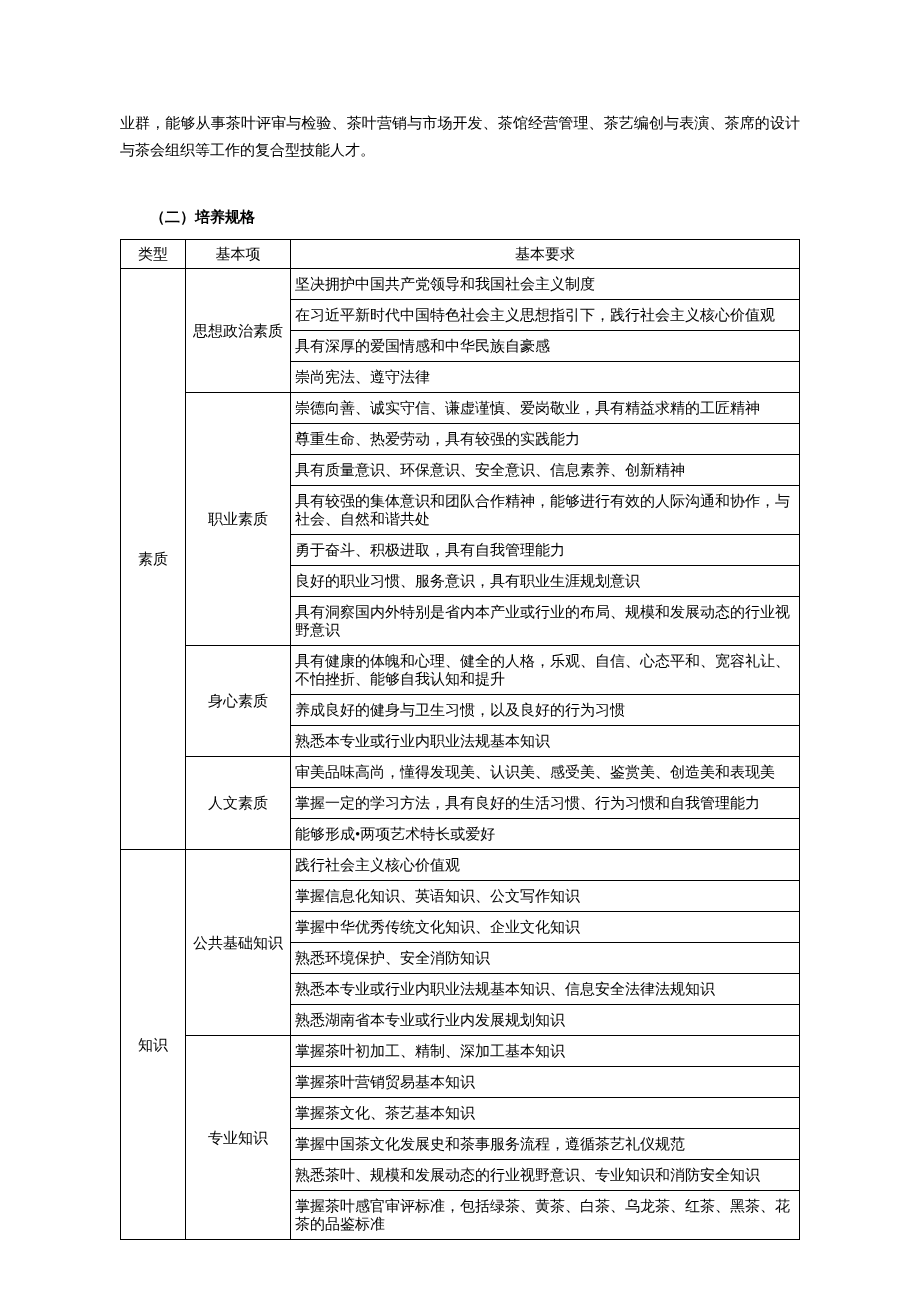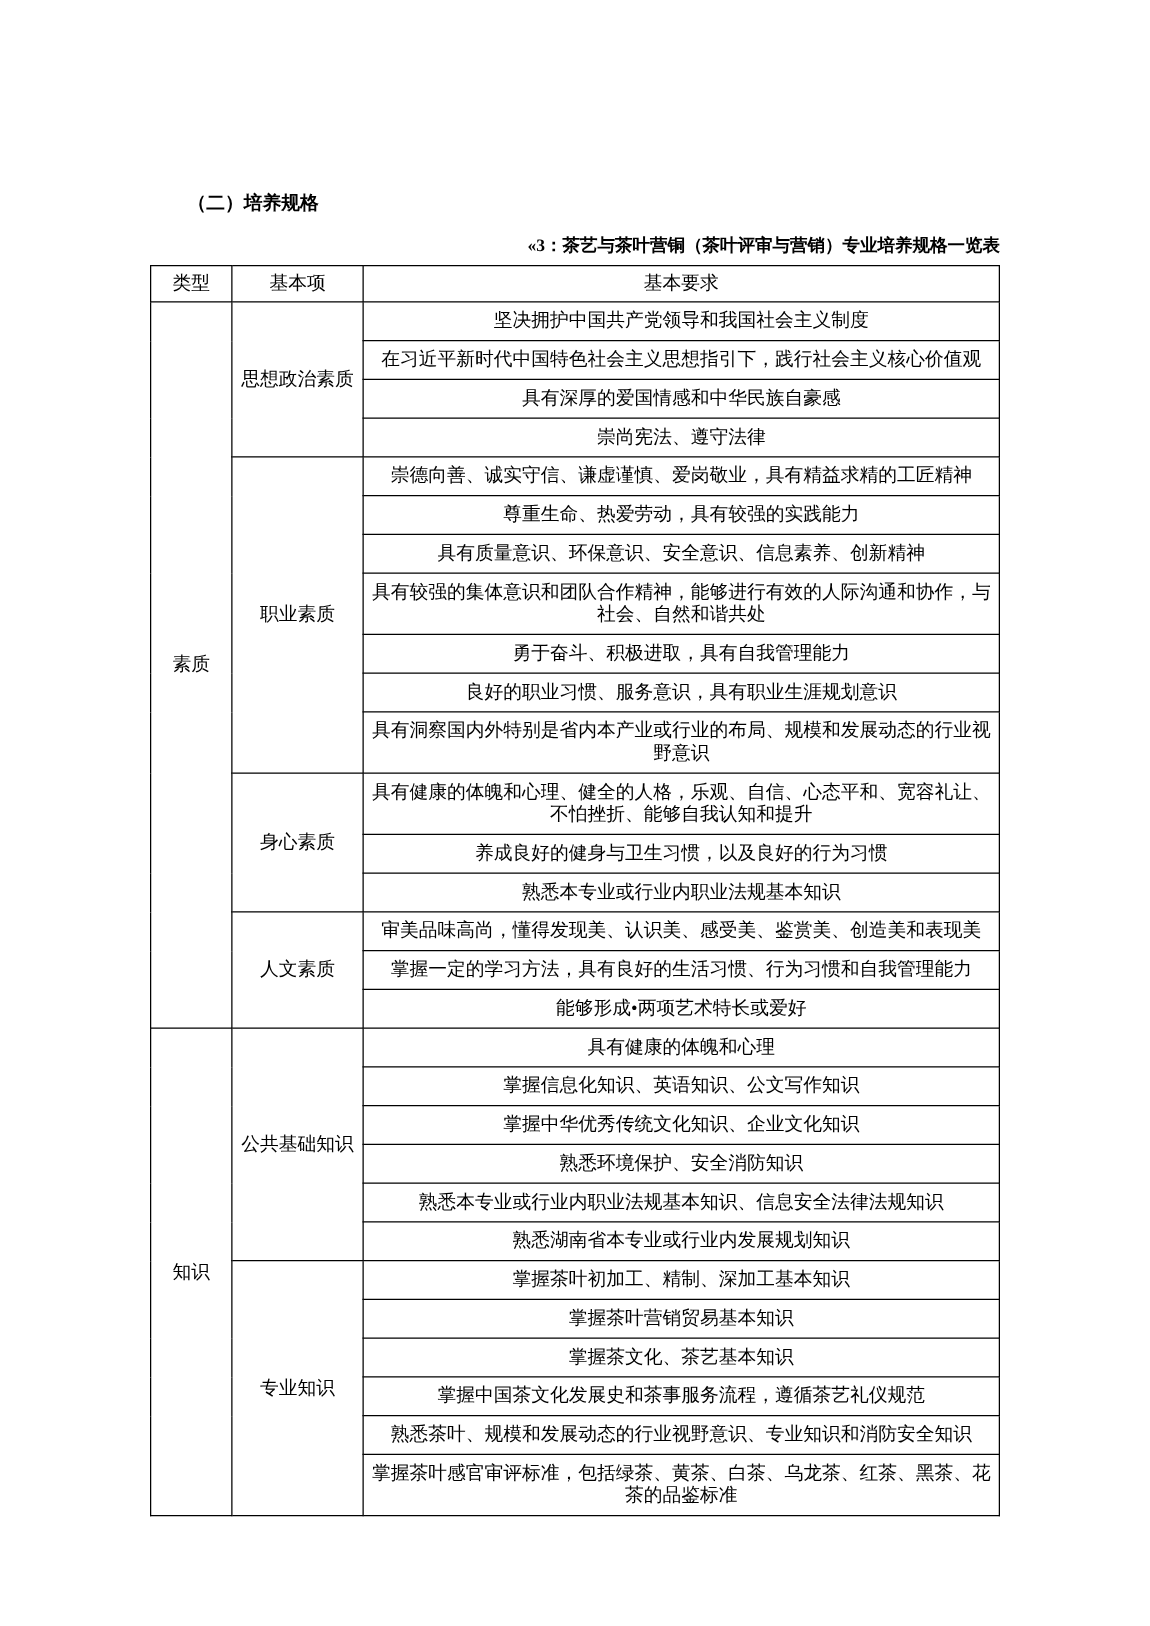--- a/index.html
+++ b/index.html
@@ -54,34 +54,36 @@
     }
     td.col-type, td.col-item {
       text-align: center;
       width: 56px;
       margin-top: 35px;
     }
     td.col-item {
       width: 96px;
     }
     td.req-cell {
-      text-align: center;
+      text-align: left;
       padding: 6px 4px;
     }
     .tall { padding-top:10px; padding-bottom:14px; }
   </style>
 </head>
 <body>
 
 <div class="page">
 
+  <div class="intro-block">
+    <p>业群，能够从事茶叶评审与检验、茶叶营销与市场开发、茶馆经营管理、茶艺编创与表演、茶席的设计与茶会组织等工作的复合型技能人才。</p>
+  </div>
 
   <p class="section-heading">（二）培养规格</p>
 
-  <p class="table-caption">«3：茶艺与茶叶营铜（茶叶评审与营销）专业培养规格一览表</p>
 
   <table>
     <thead>
       <tr>
         <th>类型</th>
         <th>基本项</th>
         <th>基本要求</th>
       </tr>
     </thead>
     <tbody id="tbody">
@@ -137,21 +139,21 @@
         </tr>
         <tr>
           <td class="req-cell">掌握一定的学习方法，具有良好的生活习惯、行为习惯和自我管理能力</td>
         </tr>
         <tr>
           <td class="req-cell">能够形成•两项艺术特长或爱好</td>
         </tr>
         <tr>
           <td class="col-type" rowspan="12">知识</td>
           <td class="col-item" rowspan="6">公共基础知识</td>
-          <td class="req-cell">具有健康的体魄和心理</td>
+          <td class="req-cell">践行社会主义核心价值观</td>
         </tr>
         <tr>
           <td class="req-cell">掌握信息化知识、英语知识、公文写作知识</td>
         </tr>
         <tr>
           <td class="req-cell">掌握中华优秀传统文化知识、企业文化知识</td>
         </tr>
         <tr>
           <td class="req-cell">熟悉环境保护、安全消防知识</td>
         </tr>

